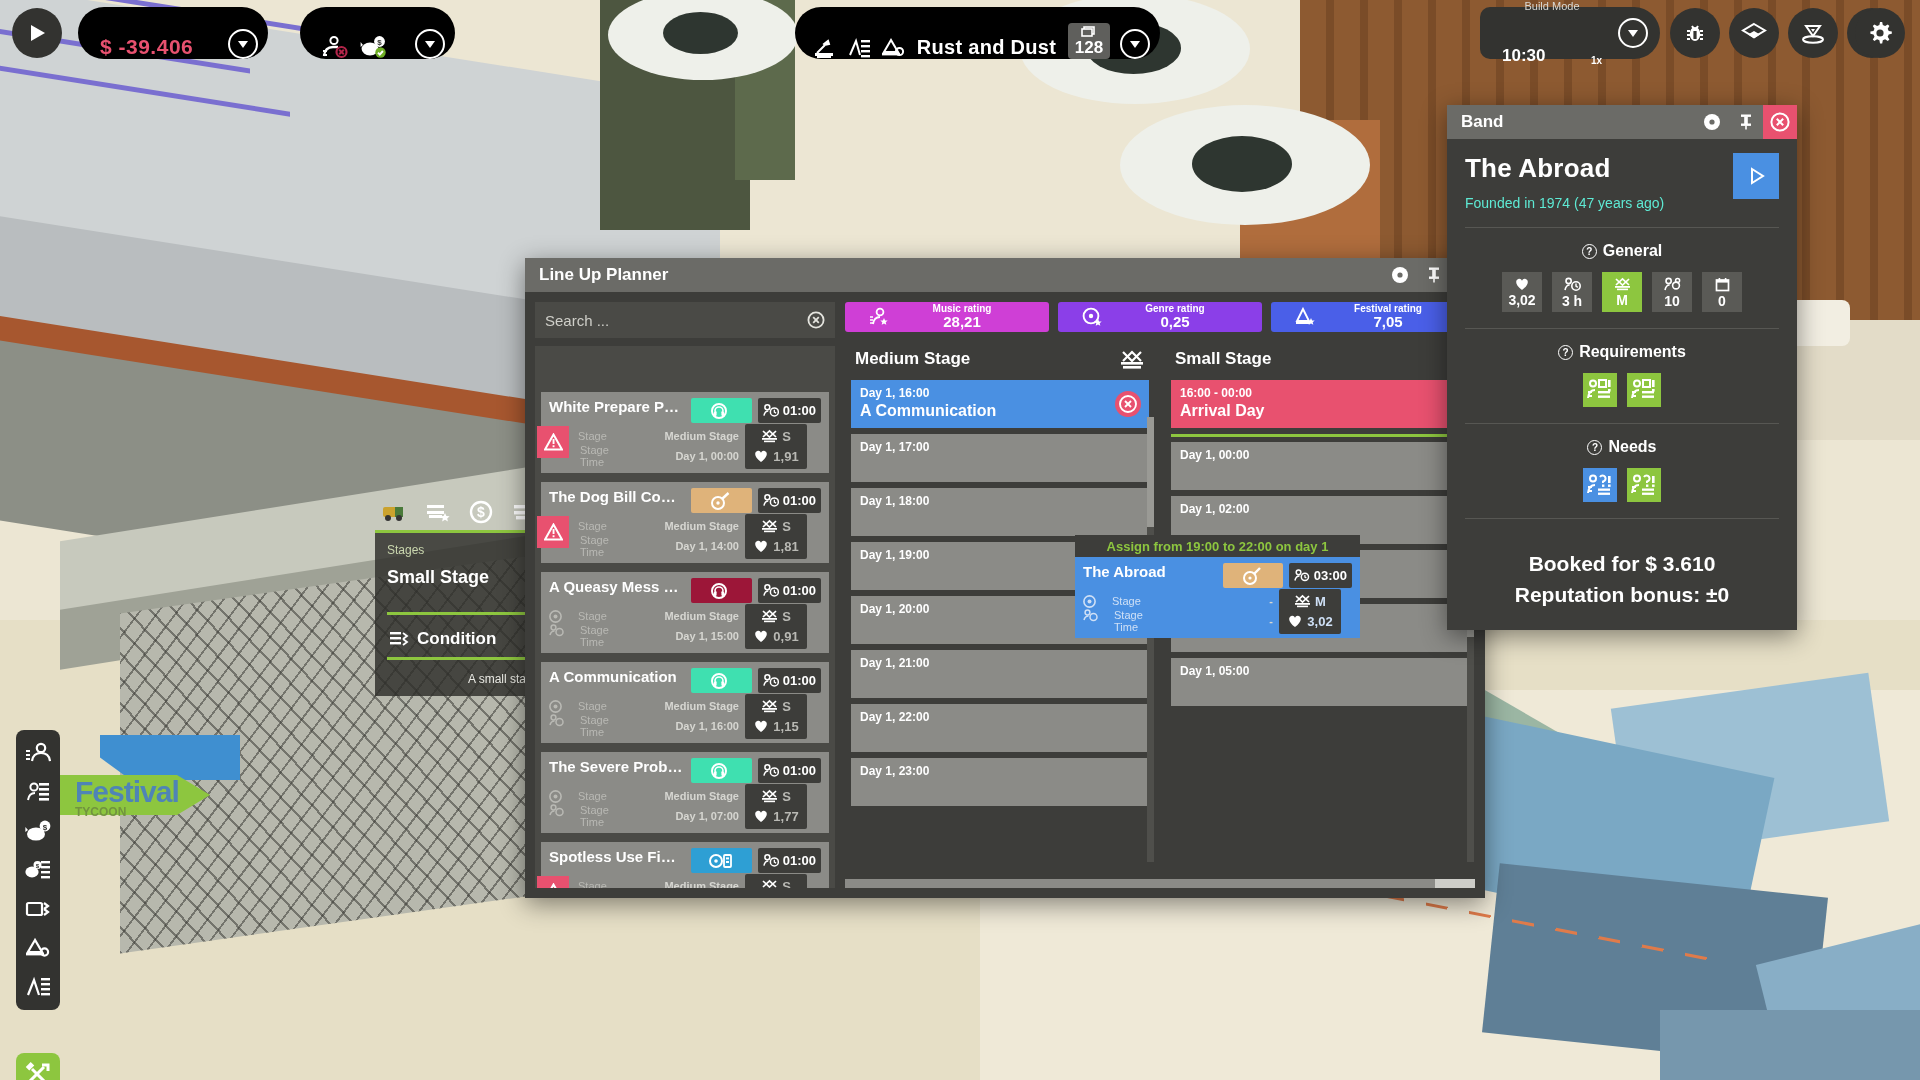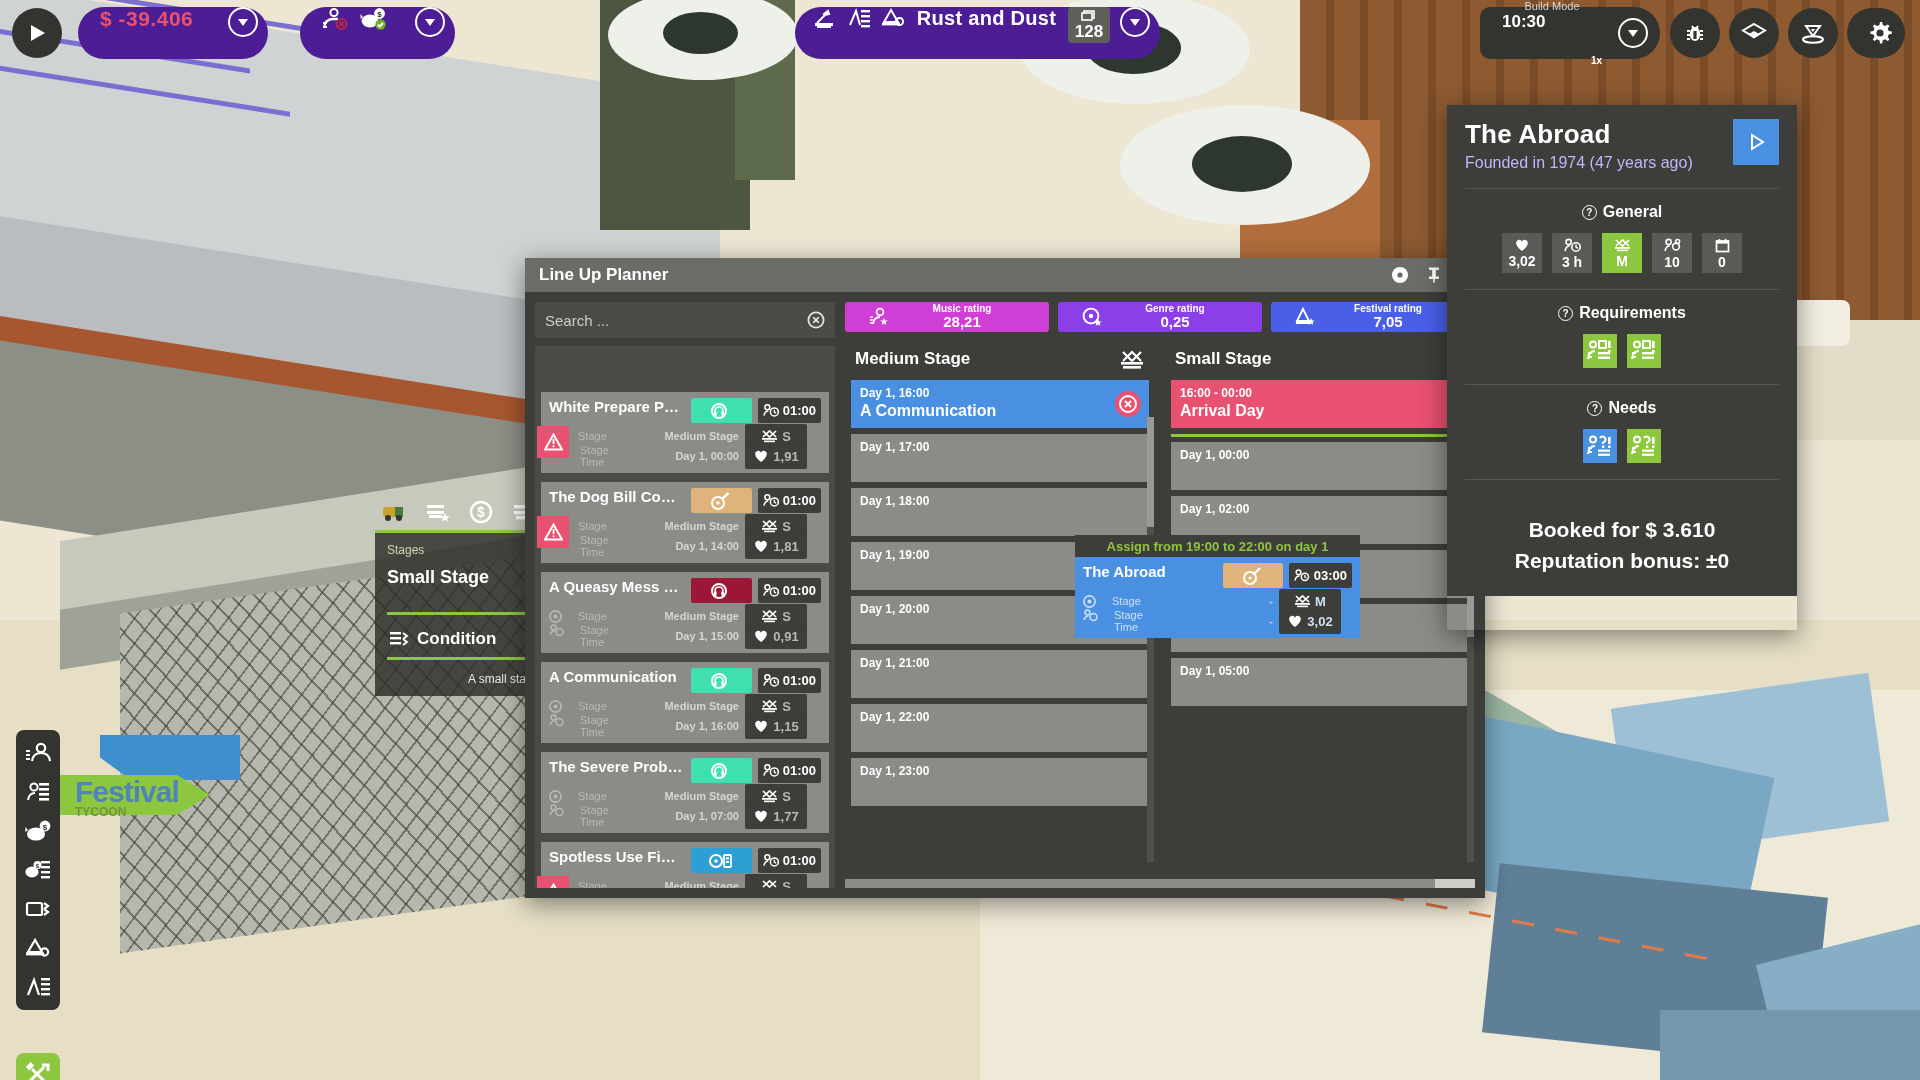--- a/index.html
+++ b/index.html
@@ -95,22 +95,22 @@
 
   
   .topbar { position:absolute; top:0; left:0; width:1920px; height:76px; z-index:40; }
 
   .round-btn {
     width:50px; height:50px; border-radius:50%; background:#333330;
     display:flex; align-items:center; justify-content:center; color:#fff;
     border:none; cursor:pointer;
   }
   .pill {
-    height:52px; background:#4c1d95; border-radius:26px;
-    display:flex; align-items:flex-start; color:#fff; padding:0 10px 0 22px;
+    height:52px; background:#000000; border-radius:26px;
+    display:flex; align-items:flex-end; color:#fff; padding:0 10px 0 22px;
     gap:14px;
   }
   .money { color:#e8516f; font-size:21px; font-weight:bold; letter-spacing:.5px; }
   .circ-chevron {
     width:30px; height:30px; border-radius:50%; border:2px solid #fff;
     display:flex; align-items:center; justify-content:center; flex:none; cursor:pointer;
   }
   .circ-chevron::after{ content:""; width:0;height:0;border-left:5px solid transparent;
         border-right:5px solid transparent;border-top:7px solid #fff; margin-top:1px;}
 
@@ -219,21 +219,21 @@
   .dragghost { position:absolute; left:230px; top:194px; width:285px; z-index:60; }
   .dg-head { background:#3d3d3a; color:#8dc63f; font-size:13px; font-weight:bold;
              text-align:center; padding:4px 0 3px; }
   .dg-card { background:#4a90e2; padding:6px 8px 7px; }
 
   
   #bandpanel { left:1447px; top:105px; width:350px; height:525px; }
   .bp-body { background:#3d3d3a; height:491px; padding:14px 18px; display:flex;
              flex-direction:column; }
   .bp-name { font-size:26px; font-weight:bold; letter-spacing:.2px; }
-  .bp-founded { font-size:16px; color:#c4b5fd; margin-top:4px; }
+  .bp-founded { font-size:14px; color:#5eead4; margin-top:11px; }
   .bp-play { width:46px; height:46px; background:#4a90e2; display:flex; align-items:center;
              justify-content:center; cursor:pointer; }
   .bp-hr { height:1px; background:#575753; margin:16px 0 14px; }
   .bp-sec { text-align:center; font-size:16px; font-weight:bold; display:flex;
             align-items:center; justify-content:center; gap:6px; }
   .bp-chips { display:flex; justify-content:center; gap:10px; margin-top:12px; }
   .chip { width:40px; height:40px; background:#5a5a56; display:flex; flex-direction:column;
           align-items:center; justify-content:center; font-size:14px; font-weight:bold;
           line-height:1; gap:2px; cursor:pointer; }
   .bp-foot { margin-top:auto; text-align:center; font-size:21px; font-weight:bold;
@@ -365,21 +365,21 @@
         <rect x="3" y="3" width="10" height="7" fill="#5f5f5c" stroke="#fff" stroke-width="1.6"></rect>
       </svg>
       <span class="num">128</span>
     </span>
     <span class="circ-chevron"></span>
   </div>
 
   <div class="buildmode" style="position:absolute;left:1480px;top:7px;width:180px;">
     <div style="display:flex;flex-direction:column;flex:1;">
       <span class="bm-label">Build Mode</span>
-      <div style="display:flex;align-items:flex-start;justify-content:space-between;">
+      <div style="display:flex;align-items:flex-end;justify-content:space-between;">
         <span class="bm-time">10:30</span>
         <span class="bm-speed">1x</span>
       </div>
     </div>
     <span class="circ-chevron"></span>
   </div>
 
   <button class="round-btn" style="position:absolute;left:1670px;top:8px;">
     <svg width="24" height="24" viewBox="0 0 24 24">
       <ellipse cx="12" cy="13" rx="5.2" ry="7" fill="#fff"></ellipse>
@@ -1179,20 +1179,45 @@
       </div>
 
       <div class="hscroll">
         <div class="thumb"></div>
       </div>
     </div>
   </div>
 </div>
 
 <div class="win" id="bandpanel">
+  <div class="win-title">
+    <span>Band</span>
+    <div class="win-tools">
+      <span class="wt-btn">
+        <svg width="18" height="18" viewBox="0 0 18 18">
+          <circle cx="9" cy="9" r="8" fill="#fff"></circle>
+            <circle cx="9" cy="9" r="2.6" fill="#6b6b67"></circle>
+        </svg>
+      </span>
+      <span class="wt-btn">
+        <svg width="18" height="18" viewBox="0 0 18 18">
+          <rect x="4" y="1.5" width="10" height="2.4" fill="#fff"></rect>
+          <rect x="7.2" y="3.5" width="3.6" height="8" fill="#fff"></rect>
+          <rect x="4" y="10.5" width="10" height="2.4" fill="#fff"></rect>
+          <rect x="8.2" y="12.5" width="1.6" height="4" fill="#fff"></rect>
+        </svg>
+      </span>
+      <span class="wt-btn wt-close">
+        <svg width="20" height="20" viewBox="0 0 20 20">
+          <circle cx="10" cy="10" r="8.6" fill="none" stroke="#fff" stroke-width="2"></circle>
+          <path d="M6.8 6.8 l6.4 6.4 M13.2 6.8 l-6.4 6.4" stroke="#fff" stroke-width="2"></path>
+        </svg>
+      </span>
+    </div>
+  </div>
 
   <div class="bp-body">
     <div style="display:flex;align-items:flex-start;">
       <div style="flex:1;">
         <div class="bp-name">The Abroad</div>
         <div class="bp-founded">Founded in 1974 (47 years ago)</div>
       </div>
       <div class="bp-play">
         <svg width="20" height="20" viewBox="0 0 20 20">
             <polygon points="6,3 17,10 6,17" fill="none" stroke="#fff" stroke-width="2"></polygon>

